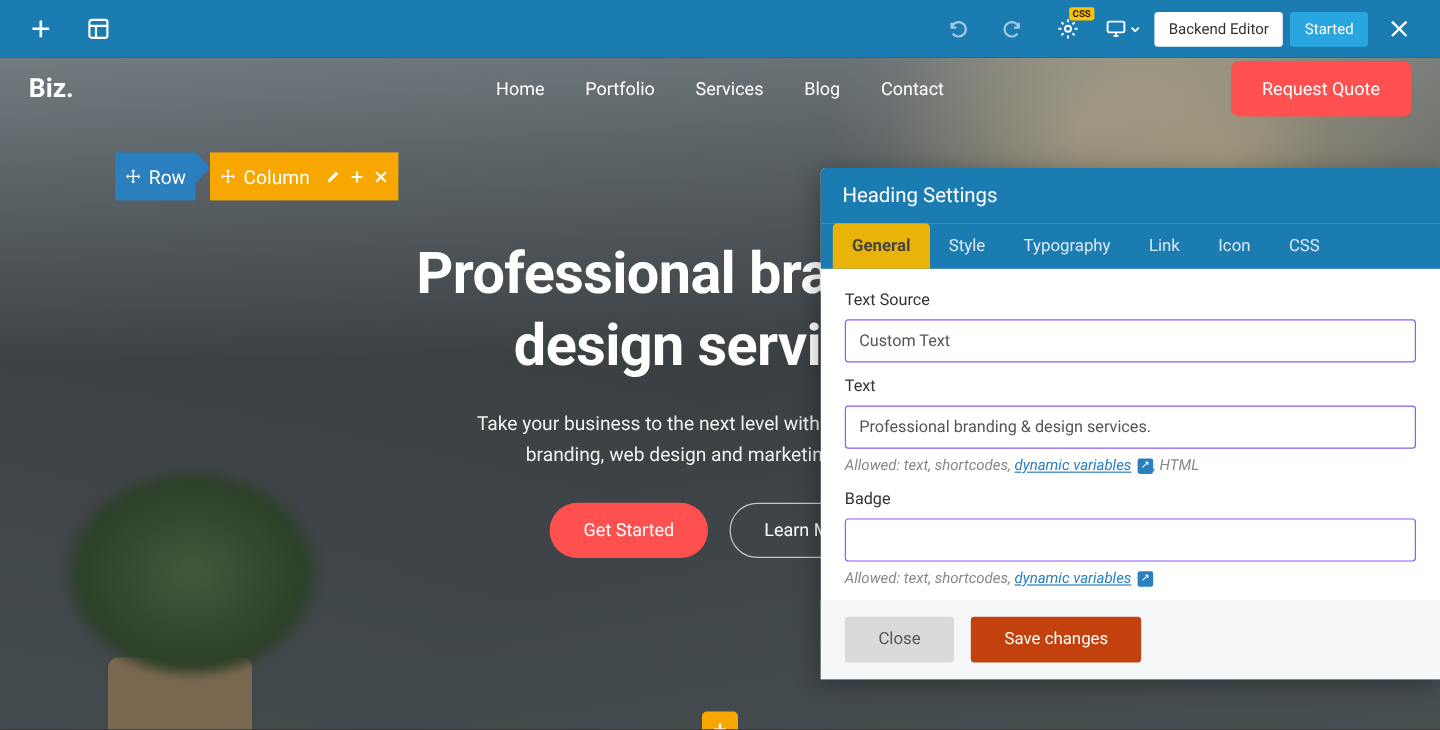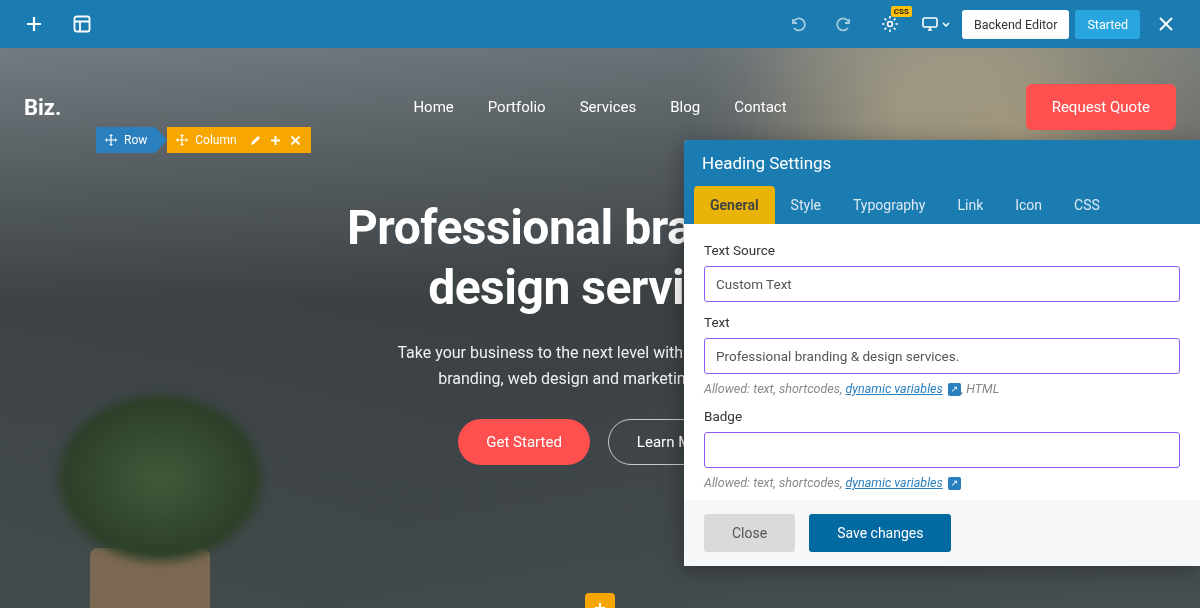--- a/index.html
+++ b/index.html
@@ -22,36 +22,36 @@
 .bg-overlay { position: absolute; inset: 0; background:
   radial-gradient(circle at 85% 15%, rgba(255,220,150,0.35) 0%, transparent 25%),
   radial-gradient(circle at 75% 10%, rgba(255,230,180,0.25) 0%, transparent 20%),
   linear-gradient(180deg, rgba(140,150,155,0.6) 0%, rgba(60,65,68,0.85) 45%, rgba(70,78,80,0.8) 100%);
 }
 .plant { position: absolute; bottom: -30px; left: 30px; width: 260px; height: 280px; }
 .plant::before { content: ""; position: absolute; bottom: 0; left: 60px; width: 120px; height: 90px; background: #7a6850; border-radius: 8px; }
 .plant::after { content: ""; position: absolute; bottom: 70px; left: 20px; width: 220px; height: 180px; background: radial-gradient(ellipse at center, #3f5a3a 0%, #2d4028 60%, transparent 70%); border-radius: 50%; filter: blur(2px); }
 
 
-.site-header { position: absolute; top: 36px; left: 0; right: 0; padding: 0 24px; display: flex; align-items: center; z-index: 5; }
+.site-header { position: absolute; top: 3px; left: 0; right: 0; padding: 0 24px; display: flex; align-items: center; z-index: 5; }
 .brand { color: #fff; font-weight: 700; font-size: 22px; }
 .nav { position: absolute; left: 0; right: 0; display: flex; justify-content: center; gap: 34px; }
 .nav-item { color: #fff; font-size: 15px; cursor: pointer; }
 .cta-quote { margin-left: auto; background: #ff5050; color: #fff; padding: 14px 26px; border-radius: 6px; font-size: 15px; cursor: pointer; z-index: 6; }
 
 
 .hero { position: absolute; top: 150px; left: 0; right: 0; text-align: center; color: #fff; z-index: 3; }
 .hero h1 { font-size: 48px; font-weight: 700; line-height: 1.25; letter-spacing: -0.5px; }
 .hero-sub { margin-top: 22px; font-size: 16px; color: rgba(255,255,255,0.92); line-height: 1.6; }
 .hero-btns { margin-top: 28px; display: flex; justify-content: center; gap: 18px; }
 .btn-primary { background: #ff5050; color: #fff; padding: 14px 28px; border-radius: 999px; font-size: 15px; cursor: pointer; }
 .btn-outline { border: 1.5px solid rgba(255,255,255,0.7); color: #fff; padding: 13px 28px; border-radius: 999px; font-size: 15px; cursor: pointer; }
 
 
-.ctrl-bar { position: absolute; display: flex; height: 26px; font-size: 12px; color: #fff; z-index: 10; }
+.ctrl-bar { position: absolute; display: flex; height: 40px; font-size: 16px; color: #fff; z-index: 10; }
 .ctrl-seg { display: flex; align-items: center; padding: 0 8px; gap: 6px; }
 .ctrl-blue { background: #2a7fbf; }
 .ctrl-orange { background: #f7a700; }
 .ctrl-green { background: #6bb52e; }
 .ctrl-chevron { width: 0; height: 0; border-top: 13px solid transparent; border-bottom: 13px solid transparent; }
 .chev-blue { border-left: 12px solid #2a7fbf; }
 .ctrl-icon { width: 14px; height: 14px; display: inline-flex; align-items: center; justify-content: center; cursor: pointer; }
 
 .row-ctrl { top: 79px; left: 96px; }
 .heading-ctrl { top: 221px; left: 525px; }
@@ -68,21 +68,21 @@
 .panel-body { padding: 18px 20px 10px 20px; }
 .field-label { font-size: 13.5px; color: #333; margin-bottom: 8px; margin-top: 12px; }
 .field-label:first-child { margin-top: 0; }
 .text-input { width: 100%; border: 1px solid #8b5cf6; border-radius: 3px; padding: 9px 11px; font-size: 13.5px; color: #555; }
 .hint { font-size: 12.5px; color: #888; font-style: italic; margin-top: 7px; }
 .hint a { color: #2a7fbf; text-decoration: underline; font-style: italic; }
 .ext-icon { display: inline-block; width: 13px; height: 13px; background: #2a7fbf; color: #fff; font-size: 9px; text-align: center; line-height: 13px; border-radius: 2px; vertical-align: middle; margin-left: 2px; font-style: normal; }
 .panel-footer { background: #f6f7f8; padding: 14px 20px; display: flex; gap: 14px; }
 .pf-btn { padding: 11px 28px; border-radius: 3px; font-size: 14px; cursor: pointer; border: none; }
 .pf-close { background: #d8dadb; color: #555; }
-.pf-save { background: #0369a1; color: #fff; }
+.pf-save { background: #c2410c; color: #fff; }
 
 svg { display: block; }
 </style>
 </head>
 <body>
 
 <div class="top-toolbar">
   <div class="tb-left">
     <div class="tb-btn">
       <svg width="18" height="18" viewBox="0 0 18 18">

